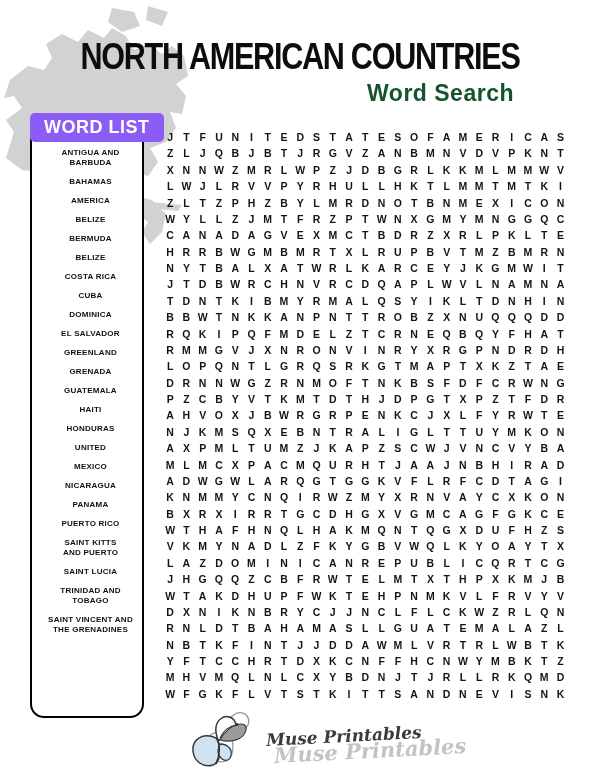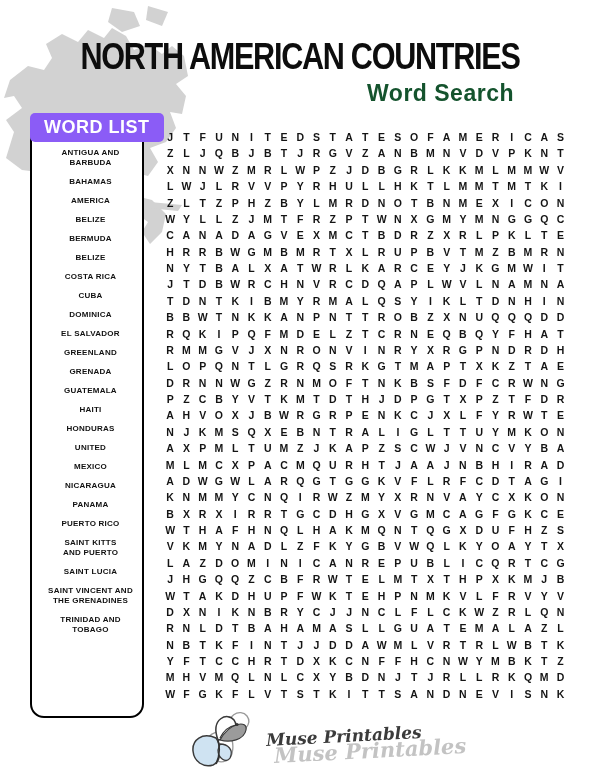--- a/index.html
+++ b/index.html
@@ -122,26 +122,26 @@
       <div>PUERTO RICO</div>
     </div>
     <div class="word-item">
       <div>SAINT KITTS</div>
       <div>AND PUERTO</div>
     </div>
     <div class="word-item">
       <div>SAINT LUCIA</div>
     </div>
     <div class="word-item">
+      <div>TRINIDAD AND</div>
+      <div>TOBAGO</div>
+    </div>
+    <div class="word-item">
       <div>SAINT VINCENT AND</div>
       <div>THE GRENADINES</div>
-    </div>
-    <div class="word-item">
-      <div>TRINIDAD AND</div>
-      <div>TOBAGO</div>
     </div>
   </div>
 
 <div class="layer grid">
     <div class="grid-row">
       <span class="grid-cell">J</span>
       <span class="grid-cell">T</span>
       <span class="grid-cell">F</span>
       <span class="grid-cell">U</span>
       <span class="grid-cell">N</span>

